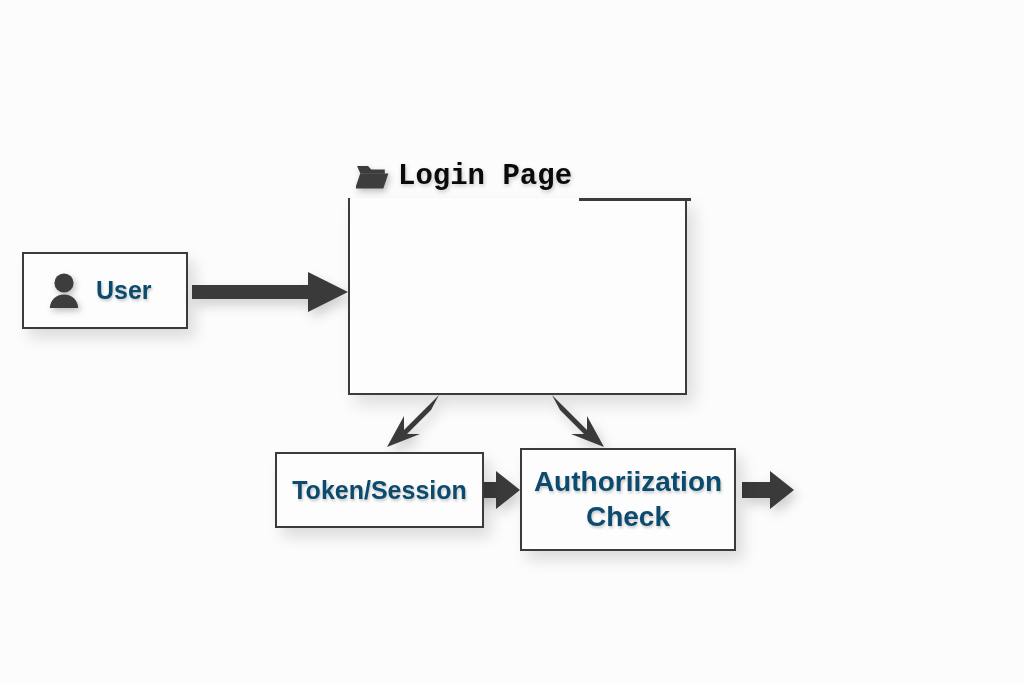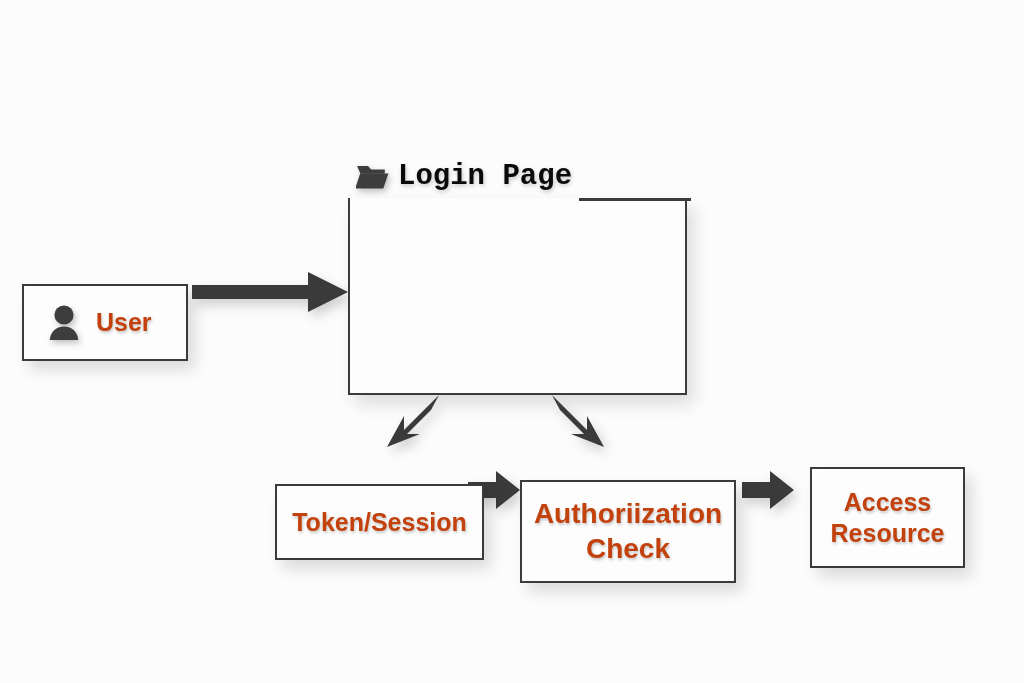--- a/index.html
+++ b/index.html
@@ -14,26 +14,25 @@
   
   .node{
     position:absolute;
     background:#fdfdfd;
     border:2.5px solid #3b3b3b;
     box-sizing:border-box;
     display:flex;
     align-items:center;
     justify-content:center;
     box-shadow:7px 9px 14px rgba(0,0,0,0.13);
-    color:#c2410c;
+    color:#0c4a6e;
     font-weight:bold;
     line-height:1.22;
     text-align:center;
     white-space:nowrap;
-    margin-top:32px;
   }
   .node .label{text-shadow:1px 2px 3px rgba(0,0,0,0.22);}
 
   
   #user-node{
     left:22px;top:252px;width:166px;height:77px;
     justify-content:flex-start;
     padding-left:22px;
     font-size:25px;
   }
@@ -154,17 +153,14 @@
   </svg>
 
   <div class="node" id="token-node">
     <span class="label">Token/Session</span>
   </div>
 
   <div class="node" id="authz-node">
     <span class="label">Authoriization Check</span>
   </div>
 
-  <div class="node" id="access-node">
-    <span class="label">Access Resource</span>
-  </div>
 
 </div>
 
 </body></html>

